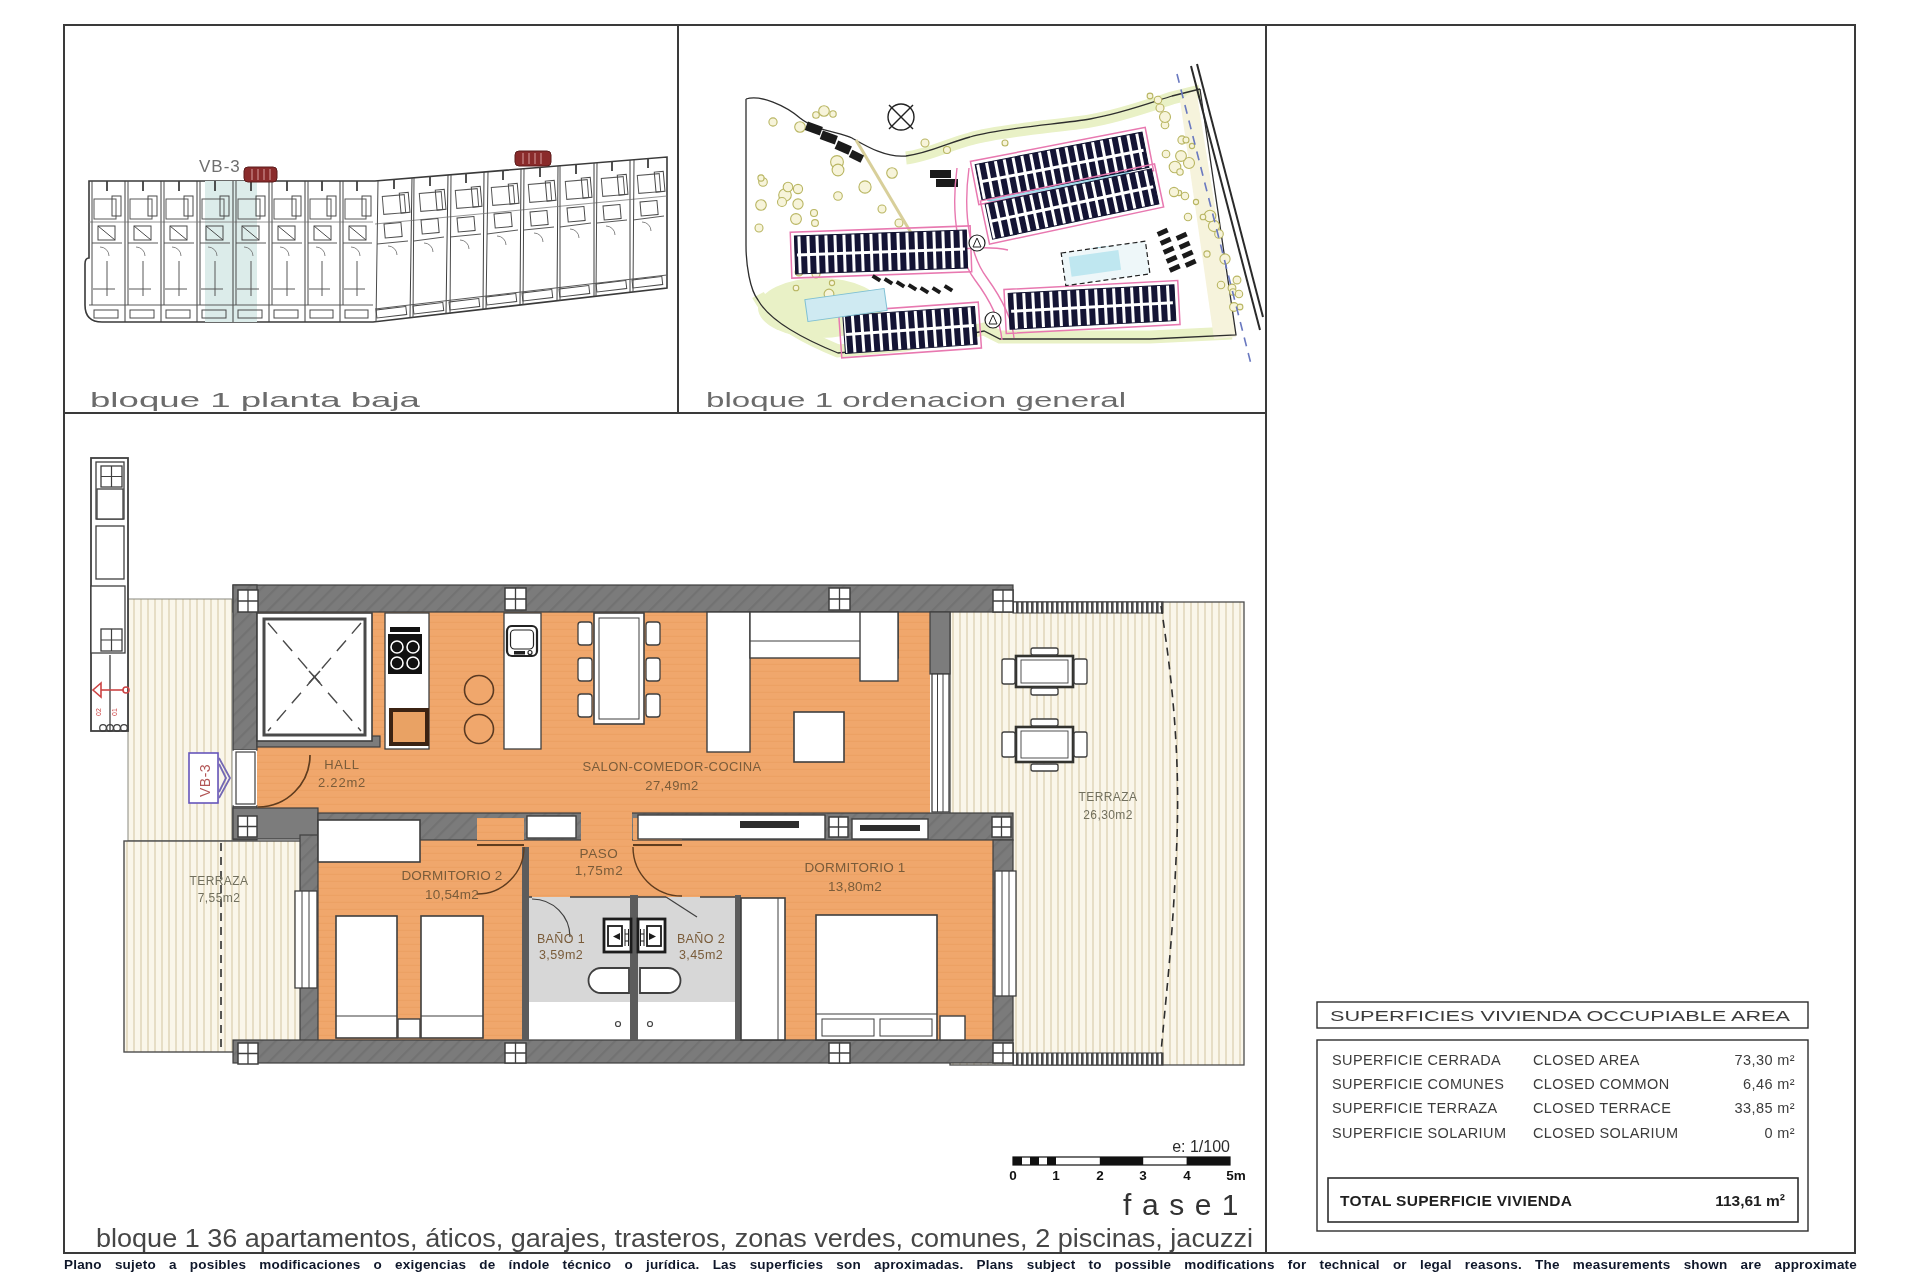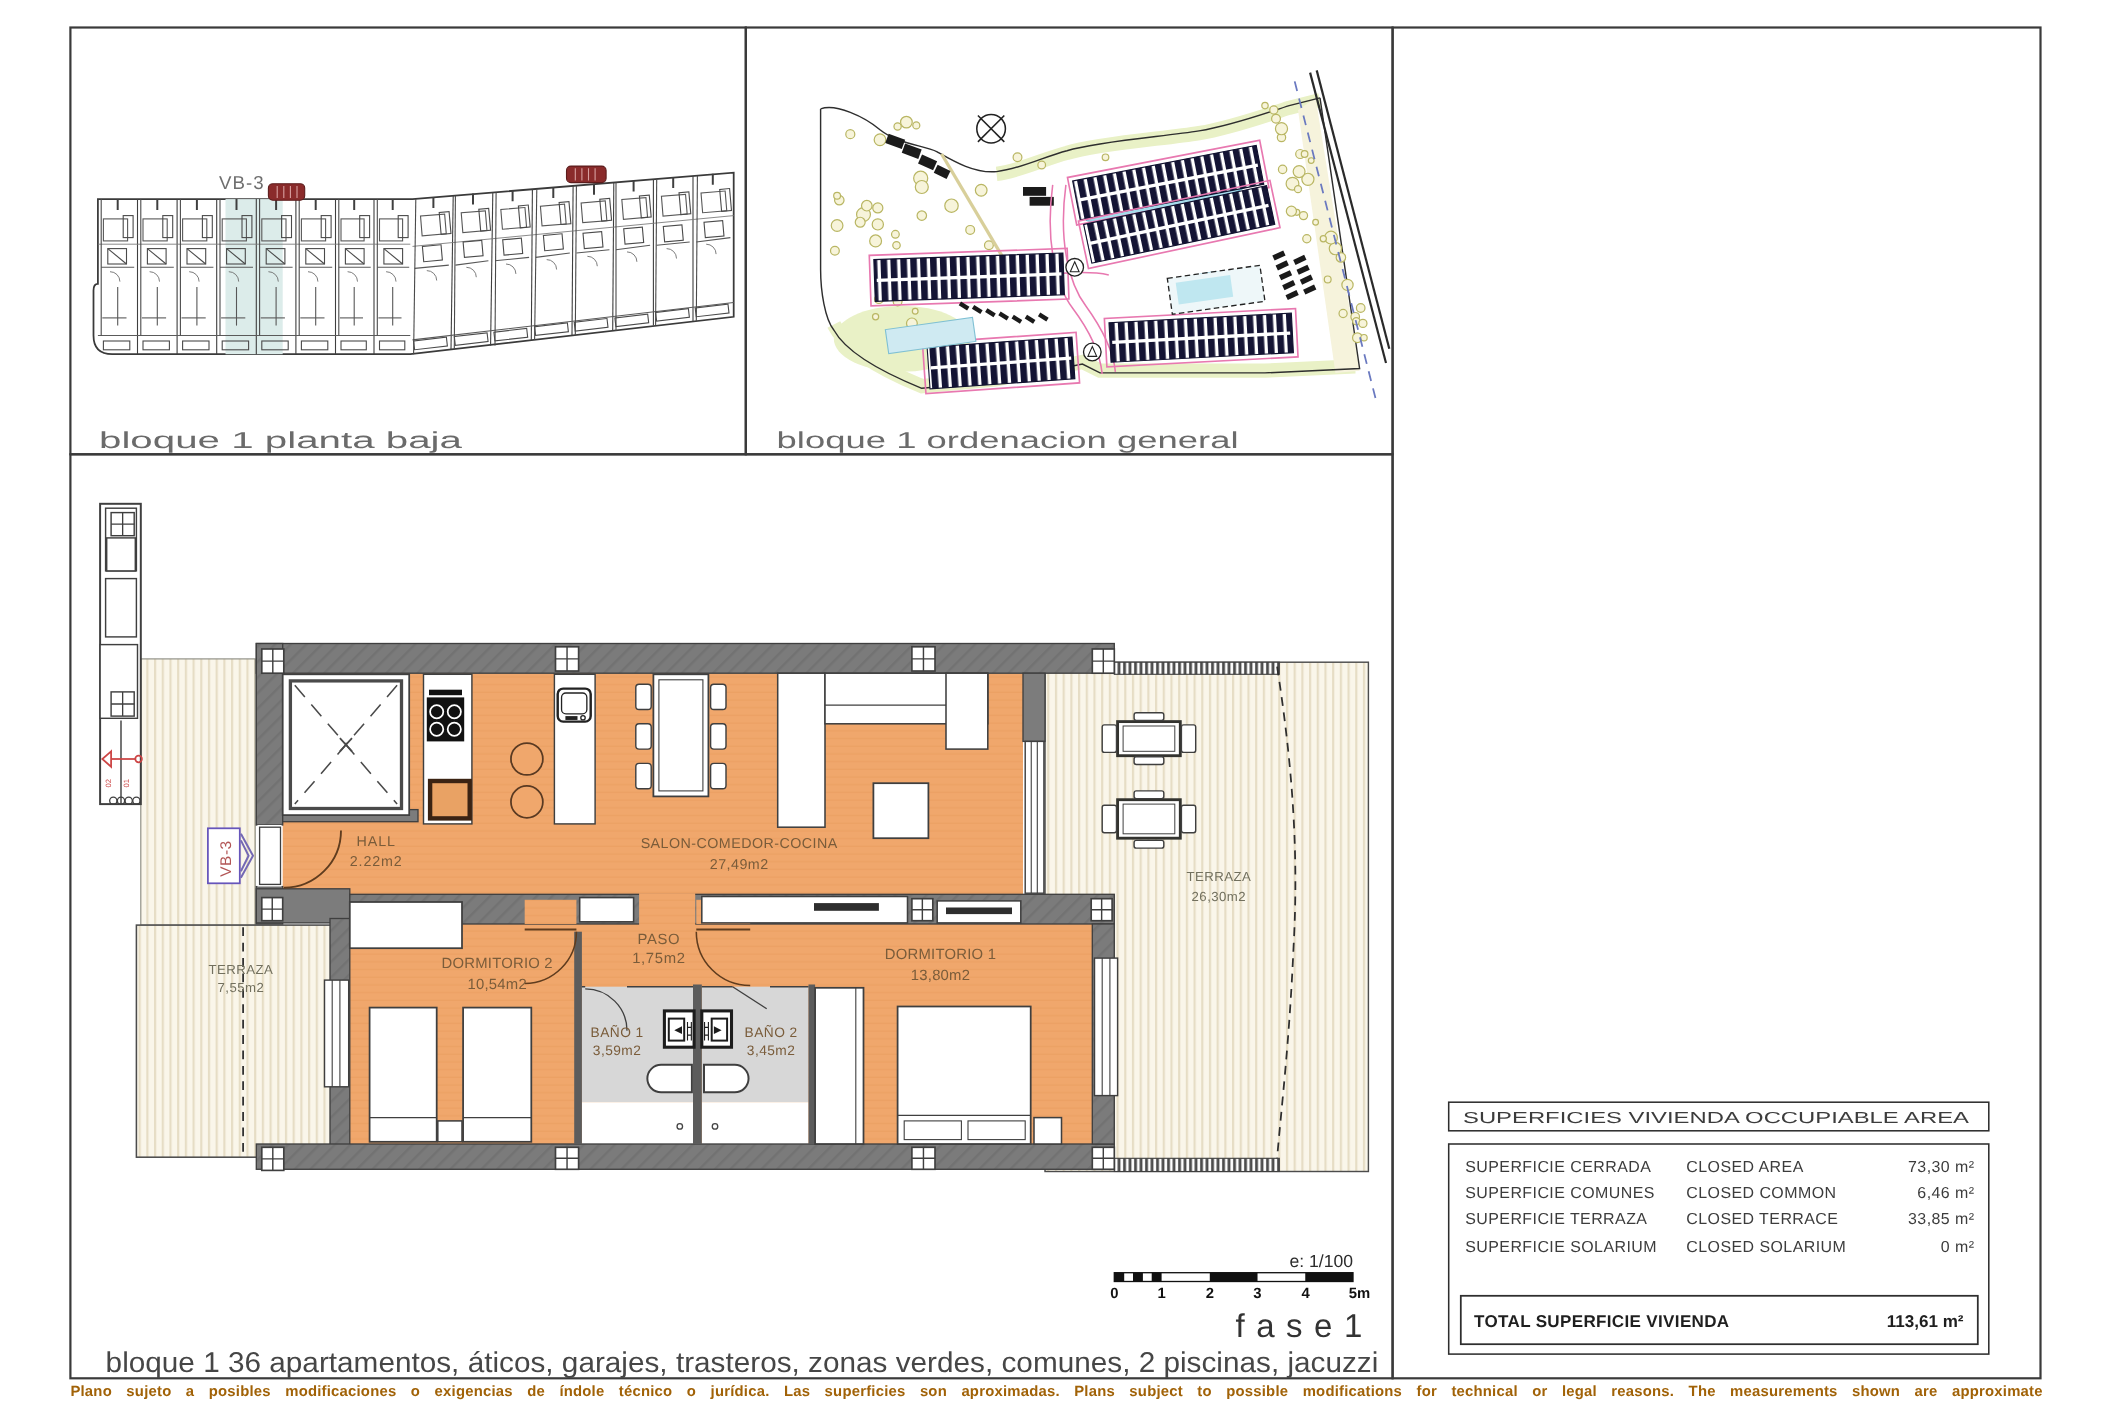--- a/index.html
+++ b/index.html
@@ -1,18 +1,18 @@
 <!DOCTYPE html>
 <html><head>
 <meta charset="utf-8">
 <style>
 html,body{margin:0;padding:0;background:#ffffff;width:1920px;height:1280px;overflow:hidden;}
 *{font-family:"Liberation Sans",sans-serif;}
 #page{position:relative;width:1920px;height:1280px;background:#fff;}
-#footer{position:absolute;left:64px;top:1257px;width:1793px;font-size:13.5px;font-weight:bold;color:#a16207;text-align:justify;text-align-last:justify;letter-spacing:0.2px;}
+#footer{position:absolute;left:64px;top:1257px;width:1793px;font-size:13.5px;font-weight:bold;color:#0f172a;text-align:justify;text-align-last:justify;letter-spacing:0.2px;}
 </style>
 </head>
 <body>
 <div id="page">
 <svg width="1920" height="1280" viewBox="0 0 1920 1280">
 <defs>
 <pattern id="ts" width="7" height="8" patternUnits="userSpaceOnUse">
   <rect width="7" height="8" fill="#faf6ea"></rect>
   <rect x="0" width="2" height="8" fill="#e6ddc5"></rect>
 </pattern>

